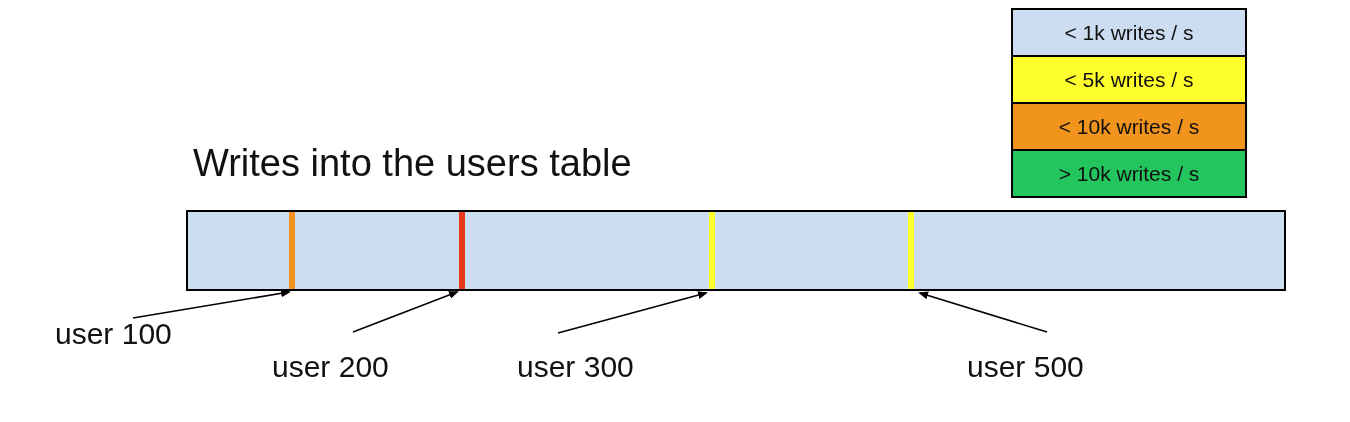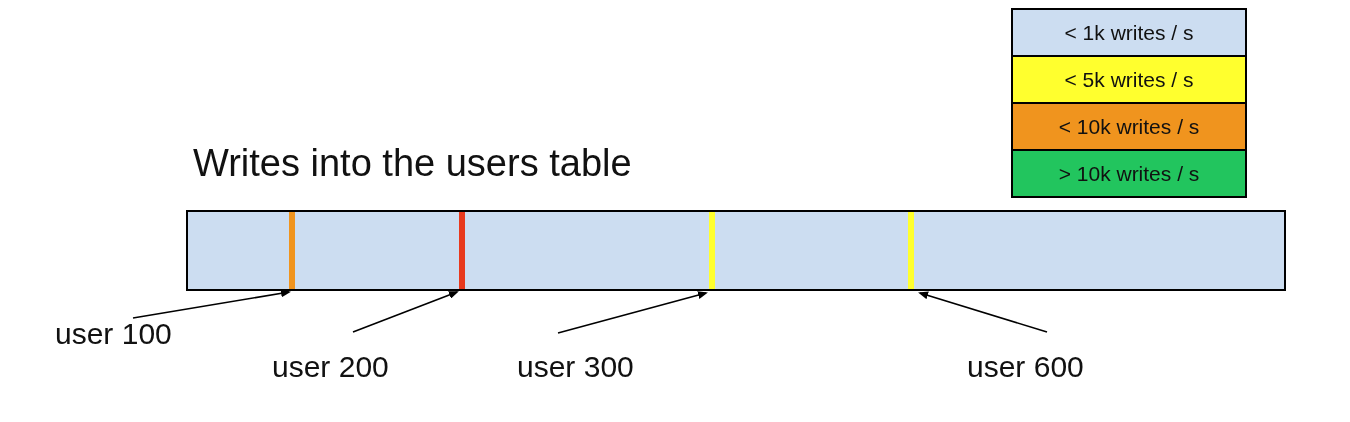--- a/index.html
+++ b/index.html
@@ -110,15 +110,15 @@
     </defs>
     <line x1="133" y1="318" x2="289" y2="292" stroke="#000000" stroke-width="1.6" marker-end="url(#ah)"></line>
     <line x1="353" y1="332" x2="457" y2="292" stroke="#000000" stroke-width="1.6" marker-end="url(#ah)"></line>
     <line x1="558" y1="333" x2="706" y2="293" stroke="#000000" stroke-width="1.6" marker-end="url(#ah)"></line>
     <line x1="1047" y1="332" x2="920" y2="293" stroke="#000000" stroke-width="1.6" marker-end="url(#ah)"></line>
   </svg>
 
   <div class="ulabel l1">user 100</div>
   <div class="ulabel l2">user 200</div>
   <div class="ulabel l3">user 300</div>
-  <div class="ulabel l4">user 600</div>
+  <div class="ulabel l4">user 500</div>
 
 </div>
 
 </body></html>

